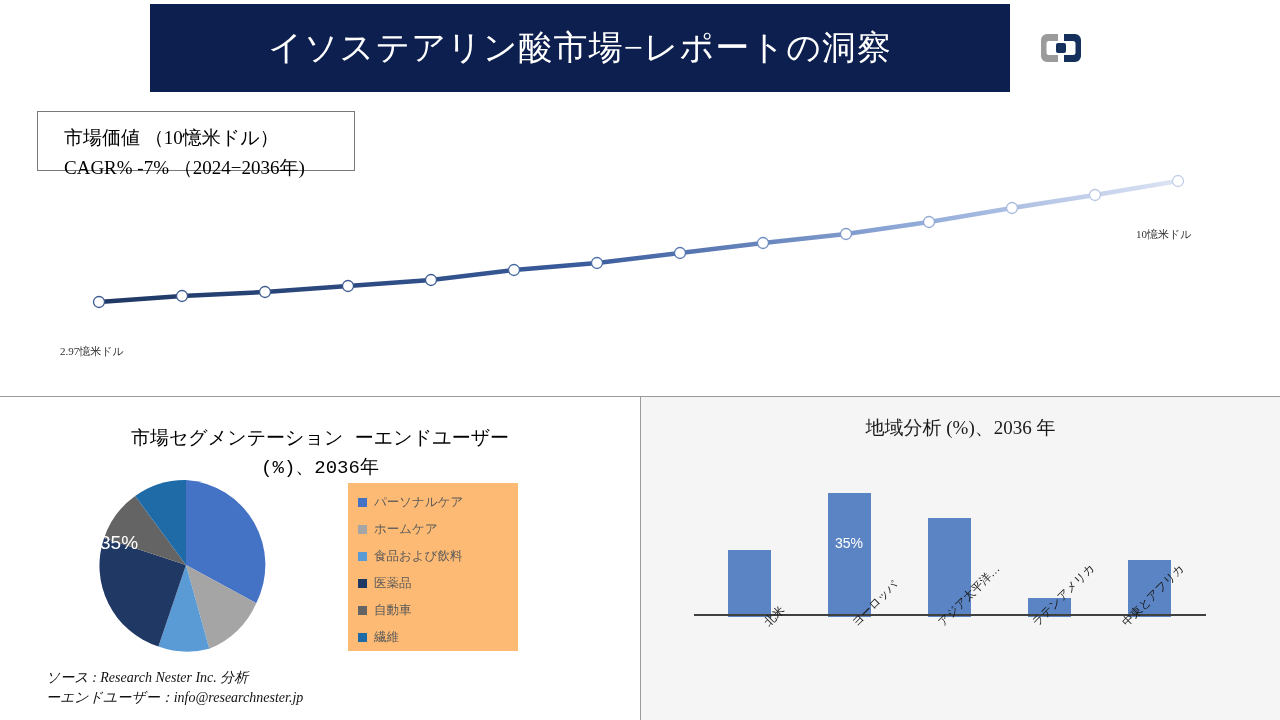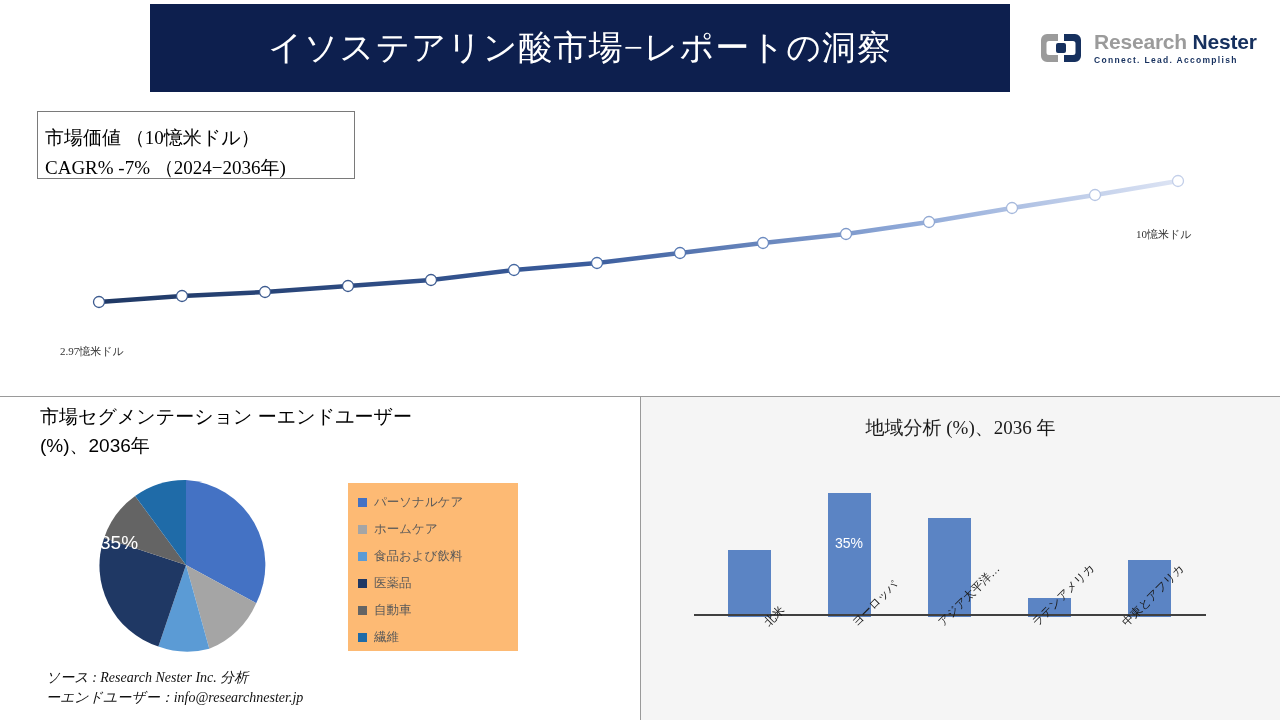--- a/index.html
+++ b/index.html
@@ -42,24 +42,24 @@
   .logo-tag {
     font-family: "Liberation Sans", sans-serif;
     font-size: 8.5px; font-weight: bold;
     color: #16305e; letter-spacing: 1.3px;
     margin-top: 4px;
   }
 
   
   .value-box {
     position: absolute; left: 37px; top: 111px;
-    width: 318px; height: 68px;
+    width: 318px; height: 60px;
     border: 1px solid #7a7a7a;
     background: #fff;
-    padding: 11px 14px 0 7px;
+    padding: 11px 14px 0 26px;
     font-family: "Liberation Serif", serif;
   }
   .value-box div { font-size: 19px; color: #000; line-height: 1.6; white-space: nowrap; }
 
   
   .line-panel { position: absolute; left: 0; top: 96px; width: 1280px; height: 300px; }
   .line-svg { position: absolute; left: 0; top: 0; }
   .ann {
     position: absolute;
     font-family: "Liberation Serif", serif;
@@ -84,22 +84,23 @@
     background: #9a9a9a;
   }
   .vr-main {
     position: absolute; left: 640px; top: 397px; width: 1px; height: 323px;
     background: #9a9a9a;
   }
 
   
   .pie-panel { position: absolute; left: 0; top: 397px; width: 640px; height: 323px; background:#fff; }
   .pie-title {
-    position: absolute; left: 40px; top: 5px; width: 560px;
-    font-family: Liberation Sans, sans-serif;
+    position: absolute; left: 40px; top: 28px; width: 560px;
+    text-align: center;
+    font-family: Liberation Mono, monospace;
     font-size: 19px; color: #000; line-height: 1.55;
   }
   .pie-svg { position: absolute; left: 96px; top: 78px; }
   .pie-center-label {
     position: absolute; left: 196px; top: 532px;
     font-size: 19px; color: #ffffff;
     font-family: "Liberation Sans", sans-serif;
   }
   .pie-legend {
     position: absolute; left: 348px; top: 86px;
@@ -161,26 +162,20 @@
     <div class="header-title">イソステアリン酸市場−レポートの洞察</div>
   </div>
 
   <div class="logo-wrap">
     <span class="logo-mark">
       <svg viewBox="0 0 48 34" width="48" height="34">
         <path d="M20 3 H9 A6 6 0 0 0 3 9 V25 A6 6 0 0 0 9 31 H20 V24 H11 A2.5 2.5 0 0 1 8.5 21.5 V12.5 A2.5 2.5 0 0 1 11 10 H20 Z" fill="#9b9b9b"></path>
         <path d="M26 3 H37 A6 6 0 0 1 43 9 V25 A6 6 0 0 1 37 31 H26 V24 H35 A2.5 2.5 0 0 0 37.5 21.5 V12.5 A2.5 2.5 0 0 0 35 10 H26 Z" fill="#16305e"></path>
         <rect x="18" y="12" width="10" height="10" rx="2" fill="#16305e"></rect>
       </svg>
-    </span>
-    <span class="logo-text">
-      <span class="logo-name">
-        <span class="rn-gray">Research </span><span class="rn-navy">Nester</span>
-      </span>
-      <span class="logo-tag">Connect. Lead. Accomplish</span>
     </span>
   </div>
 
   <div class="value-box">
     <div>市場価値 （10憶米ドル）</div>
     <div>CAGR% -7% （2024−2036年)</div>
   </div>
 
   <div class="line-panel">
     <svg class="line-svg" width="1280" height="300">

